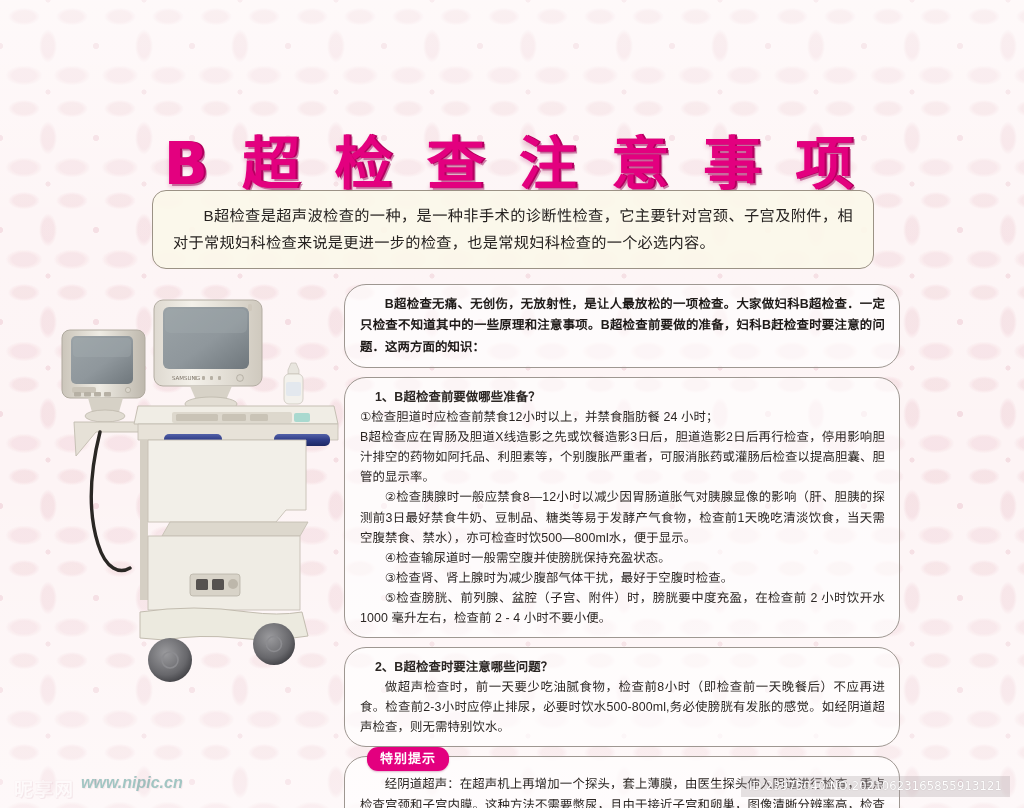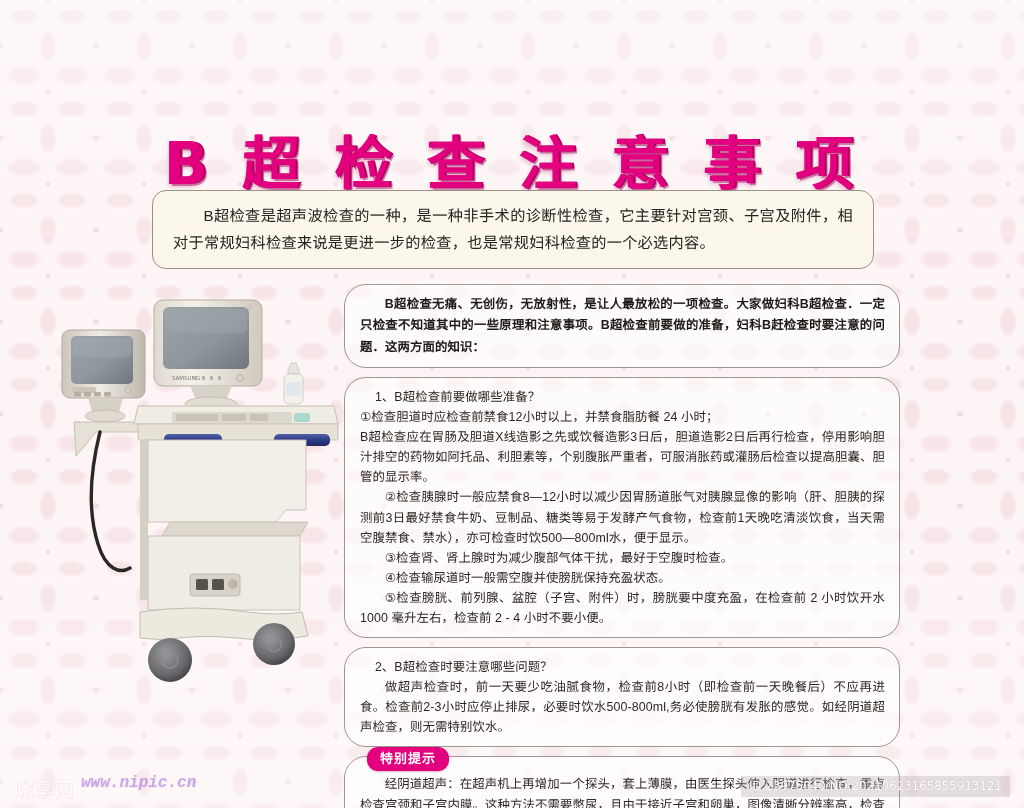--- a/index.html
+++ b/index.html
@@ -107,21 +107,21 @@
   .panel p.indent { text-indent: 2em; }
   .panel p.strong-block {
     font-weight: 700;
     font-size: 12.4px;
     line-height: 1.72;
     color: #1e1a18;
   }
   .sec-head {
     margin: 0 0 1px 0;
     font-size: 12.8px;
-    font-weight: 400;
+    font-weight: 700;
     color: #e3007f;
     text-indent: 1.2em;
     letter-spacing: .2px;
   }
   
   #tip-panel { padding-top: 17px; margin-bottom: 0; }
   #tip-badge {
     position: absolute;
     left: 22px; top: -10px;
     background: #e3007f;
@@ -147,23 +147,23 @@
   }
   #wm-cn {
     font-size: 19px; font-weight: 700;
     color: #ffffff;
     letter-spacing: 1px;
     text-shadow: 0 0 1px #d9b8c0, 1px 1px 0 #e7cdd4;
     font-family: "DejaVu Sans", "Liberation Sans", sans-serif;
   }
   #wm-url {
     font-size: 16px; font-style: italic; font-weight: 700;
-    color: #6d28d9;
+    color: #0f766e;
     text-shadow: 0 0 1px #dcc0c8, 1px 1px 0 #eed6dc;
-    font-family: Liberation Mono, monospace;
+    font-family: Liberation Sans, sans-serif;
   }
   #id-chip {
     position: absolute; right: 14px; top: 14px;
     background: rgba(170,160,162,.30);
     color: #ffffff;
     font-size: 11.5px;
     letter-spacing: .2px;
     padding: 3px 8px 4px 8px;
     font-family: "DejaVu Sans", "Liberation Sans", sans-serif;
     text-shadow: 0 0 1px rgba(120,110,112,.5);
@@ -304,22 +304,22 @@
 
     <div class="panel">
       <p class="strong-block indent">B超检查无痛、无创伤，无放射性，是让人最放松的一项检查。大家做妇科B超检查．一定只检查不知道其中的一些原理和注意事项。B超检查前要做的准备，妇科B赶检查时要注意的问题．这两方面的知识：</p>
     </div>
 
     <div class="panel">
       <p class="sec-head">1、B超检查前要做哪些准备？</p>
       <p>①检查胆道时应检查前禁食12小时以上，并禁食脂肪餐 24 小时；</p>
       <p>B超检查应在胃肠及胆道X线造影之先或饮餐造影3日后，胆道造影2日后再行检查，停用影响胆汁排空的药物如阿托品、利胆素等，个别腹胀严重者，可服消胀药或灌肠后检查以提高胆囊、胆管的显示率。</p>
       <p class="indent">②检查胰腺时一般应禁食8—12小时以减少因胃肠道胀气对胰腺显像的影响（肝、胆胰的探测前3日最好禁食牛奶、豆制品、糖类等易于发酵产气食物，检查前1天晚吃清淡饮食，当天需空腹禁食、禁水），亦可检查时饮500—800ml水，便于显示。</p>
+      <p class="indent">④检查输尿道时一般需空腹并使膀胱保持充盈状态。</p>
       <p class="indent">③检查肾、肾上腺时为减少腹部气体干扰，最好于空腹时检查。</p>
-      <p class="indent">④检查输尿道时一般需空腹并使膀胱保持充盈状态。</p>
       <p class="indent">⑤检查膀胱、前列腺、盆腔（子宫、附件）时，膀胱要中度充盈，在检查前 2 小时饮开水 1000 毫升左右，检查前 2 - 4 小时不要小便。</p>
     </div>
 
     <div class="panel">
       <p class="sec-head">2、B超检查时要注意哪些问题？</p>
       <p class="indent">做超声检查时，前一天要少吃油腻食物，检查前8小时（即检查前一天晚餐后）不应再进食。检查前2-3小时应停止排尿，必要时饮水500-800ml,务必使膀胱有发胀的感觉。如经阴道超声检查，则无需特别饮水。</p>
     </div>
 
     <div class="panel" id="tip-panel">
       <span id="tip-badge">特别提示</span>

